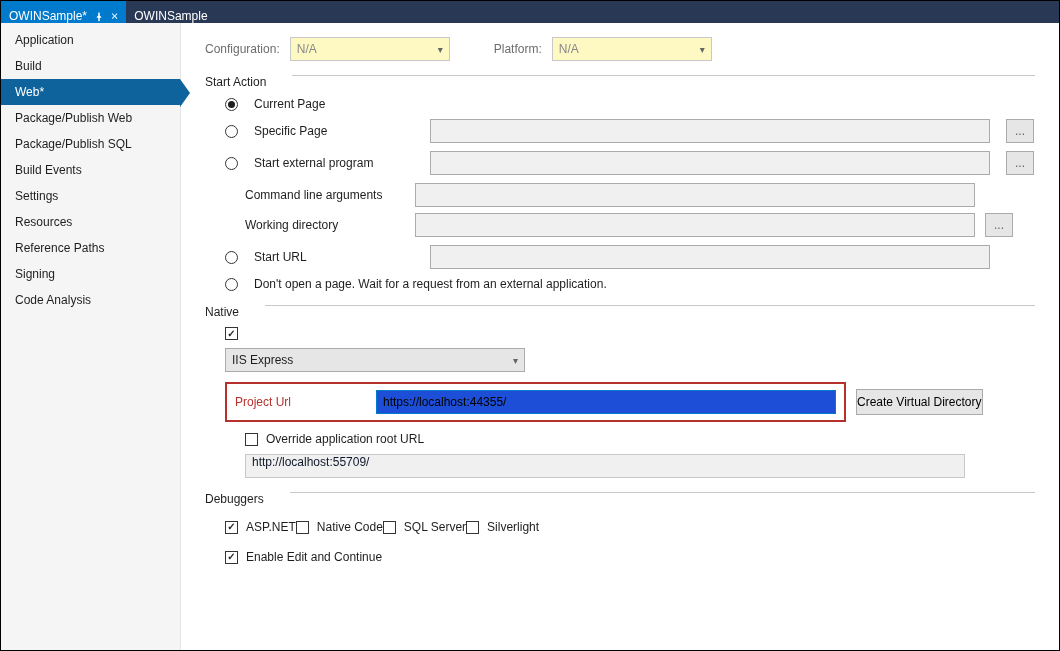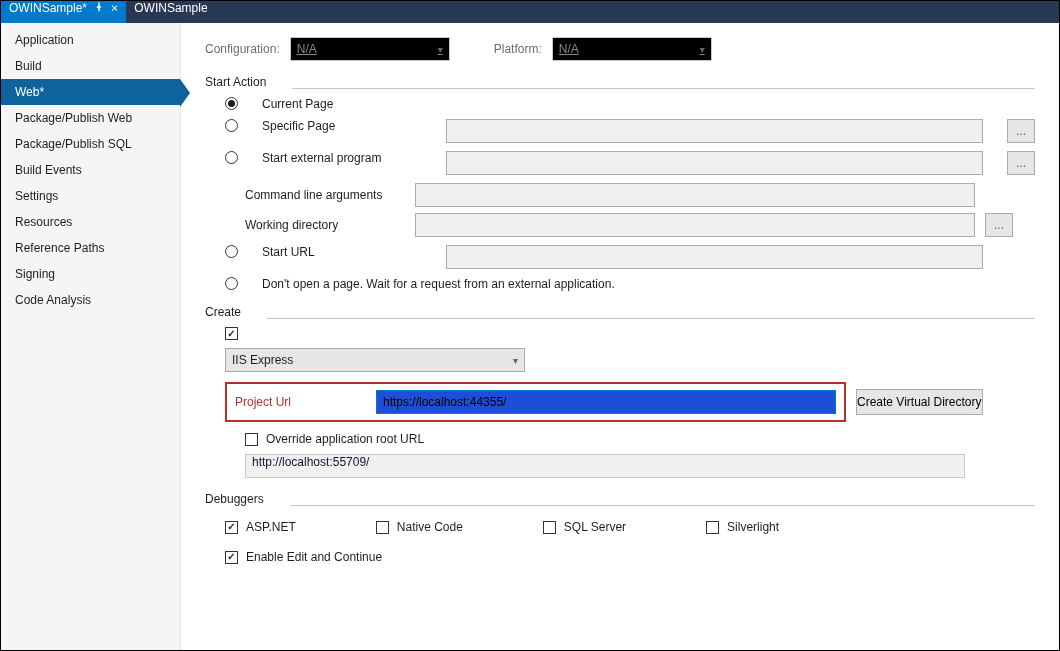--- a/index.html
+++ b/index.html
@@ -1,52 +1,52 @@
 <!DOCTYPE html>
 <html><head>
   <meta charset="utf-8">
   <style>
     * { box-sizing: border-box; margin: 0; padding: 0; font-family: "Segoe UI", Tahoma, sans-serif; font-size: 12px; }
     body { background: #fff; color: #1e1e1e; }
     .window { width: 1060px; height: 651px; background: #fff; border: 1px solid #000; box-shadow: 3px 3px 6px rgba(0,0,0,0.4); position: relative; overflow: hidden; }
     .tabstrip { display: flex; align-items: stretch; background: #293955; height: 22px; }
-    .tab { display: flex; align-items: flex-start; gap: 6px; padding: 0 8px; color: #fff; font-size: 12px; cursor: pointer; }
+    .tab { display: flex; align-items: flex-end; gap: 6px; padding: 0 8px; color: #fff; font-size: 12px; cursor: pointer; }
     .tab.active { background: #007acc; }
     .tab .tab-close { font-family: monospace; opacity: .9; }
     .tab .pin-icon { width: 12px; height: 12px; display: inline-block; }
     .columns { display: flex; height: calc(100% - 22px); }
     .sidebar { width: 180px; background: #f5f5f5; border-right: 1px solid #e5e5e5; display: flex; flex-direction: column; padding-top: 4px; }
     .navitem { padding: 6px 14px; color: #1e1e1e; cursor: pointer; position: relative; }
     .navitem.selected { background: #0e639c; color: #fff; }
     .navitem.selected::after { content: ""; position: absolute; right: -10px; top: 0; width: 0; height: 0; border-top: 14px solid transparent; border-bottom: 14px solid transparent; border-left: 10px solid #0e639c; }
     .content { flex: 1; padding: 14px 24px 24px 24px; overflow: auto; }
     .row { display: flex; align-items: center; gap: 10px; margin-bottom: 10px; }
     .label-muted { color: #6d6d6d; }
-    .dropdown-disabled { height: 24px; border: 1px solid #c8c8c8; background: #000000; color: #888; display: flex; align-items: center; justify-content: space-between; padding: 0 6px; width: 160px; text-decoration: underline; }
+    .dropdown-disabled { height: 24px; border: 1px solid #c8c8c8; background: #fef9c3; color: #888; display: flex; align-items: center; justify-content: space-between; padding: 0 6px; width: 160px; }
     .chev { font-size: 10px; color: #666; }
     .section { margin-top: 14px; margin-bottom: 6px; }
-    .section-header { display: flex; align-items: flex-end; gap: 26px; color: #1e1e1e; }
+    .section-header { display: flex; align-items: flex-start; gap: 26px; color: #1e1e1e; }
     .section-header .line { flex: 1; height: 1px; background: #c8c8c8; }
-    .radio-row { display: flex; align-items: flex-start; gap: 24px; margin: 8px 0; }
+    .radio-row { display: flex; align-items: center; gap: 16px; margin: 8px 0; }
     .radio-row .rlabel { min-width: 160px; }
     .textbox { height: 24px; border: 1px solid #ababab; background: #f0f0f0; color: #444; padding: 0 6px; flex: 1; }
     .ellipsis-btn { width: 28px; height: 24px; border: 1px solid #ababab; background: #e6e6e6; color: #666; display: flex; align-items: center; justify-content: center; cursor: pointer; }
     .indent { margin-left: 20px; }
     .checkbox-row { display: flex; align-items: center; gap: 8px; margin: 8px 0; }
     .checkbox { width: 13px; height: 13px; border: 1px solid #333; display: inline-flex; align-items: center; justify-content: center; background: #fff; font-size: 10px; line-height: 10px; }
     .checkbox.checked::before { content: "✓"; color: #1e1e1e; font-weight: bold; }
     .radio { width: 13px; height: 13px; border: 1px solid #333; border-radius: 50%; display: inline-flex; align-items: center; justify-content: center; background: #fff; }
     .radio.checked::before { content: ""; width: 7px; height: 7px; border-radius: 50%; background: #1e1e1e; }
     .select { height: 24px; border: 1px solid #ababab; background: #e6e6e6; display: flex; align-items: center; justify-content: space-between; padding: 0 6px; width: 300px; cursor: pointer; }
     .red-box { border: 2px solid #b7312c; padding: 6px 8px; display: flex; align-items: center; gap: 11px; }
     .red-box .plabel { color: #b7312c; min-width: 130px; }
     .url-input { height: 24px; border: 1px solid #007acc; background: #1d4ed8; padding: 0 6px; width: 460px; color: #000; outline: none; }
     .btn { height: 26px; border: 1px solid #ababab; background: #e6e6e6; padding: 0 0; cursor: pointer; display: inline-flex; align-items: center; }
     .wide-disabled { height: 24px; border: 1px solid #c8c8c8; background: #f0f0f0; color: #0f172a; padding: 0 6px; width: 720px; }
-    .debuggers { display: flex; gap: 80px; margin-top: 0; margin-left: 20px; }
+    .debuggers { display: flex; margin-top: 0; margin-left: 20px; }
     .sub-row { display: flex; align-items: center; gap: 10px; margin: 6px 0 6px 20px; }
     .start-rows .radio-row .textbox, .start-rows .sub-row .textbox { max-width: 560px; }
   </style>
 </head>
 <body>
 
 <div class="window">
 
   <div class="tabstrip">
     <div class="tab active">
@@ -139,21 +139,21 @@
           <div class="textbox"></div>
           <span style="width:28px"></span>
         </div>
         <div class="radio-row">
           <span class="radio"></span>
           <span>Don't open a page.  Wait for a request from an external application.</span>
         </div>
       </div>
 
       <div class="section section-header">
-        <span>Create</span>
+        <span>Native</span>
         <div class="line"></div>
       </div>
 
       <div class="indent">
         <div class="checkbox-row">
           <span class="checkbox checked"></span>
         </div>
         <div class="row">
           <div class="select">
             <span>IIS Express</span>

